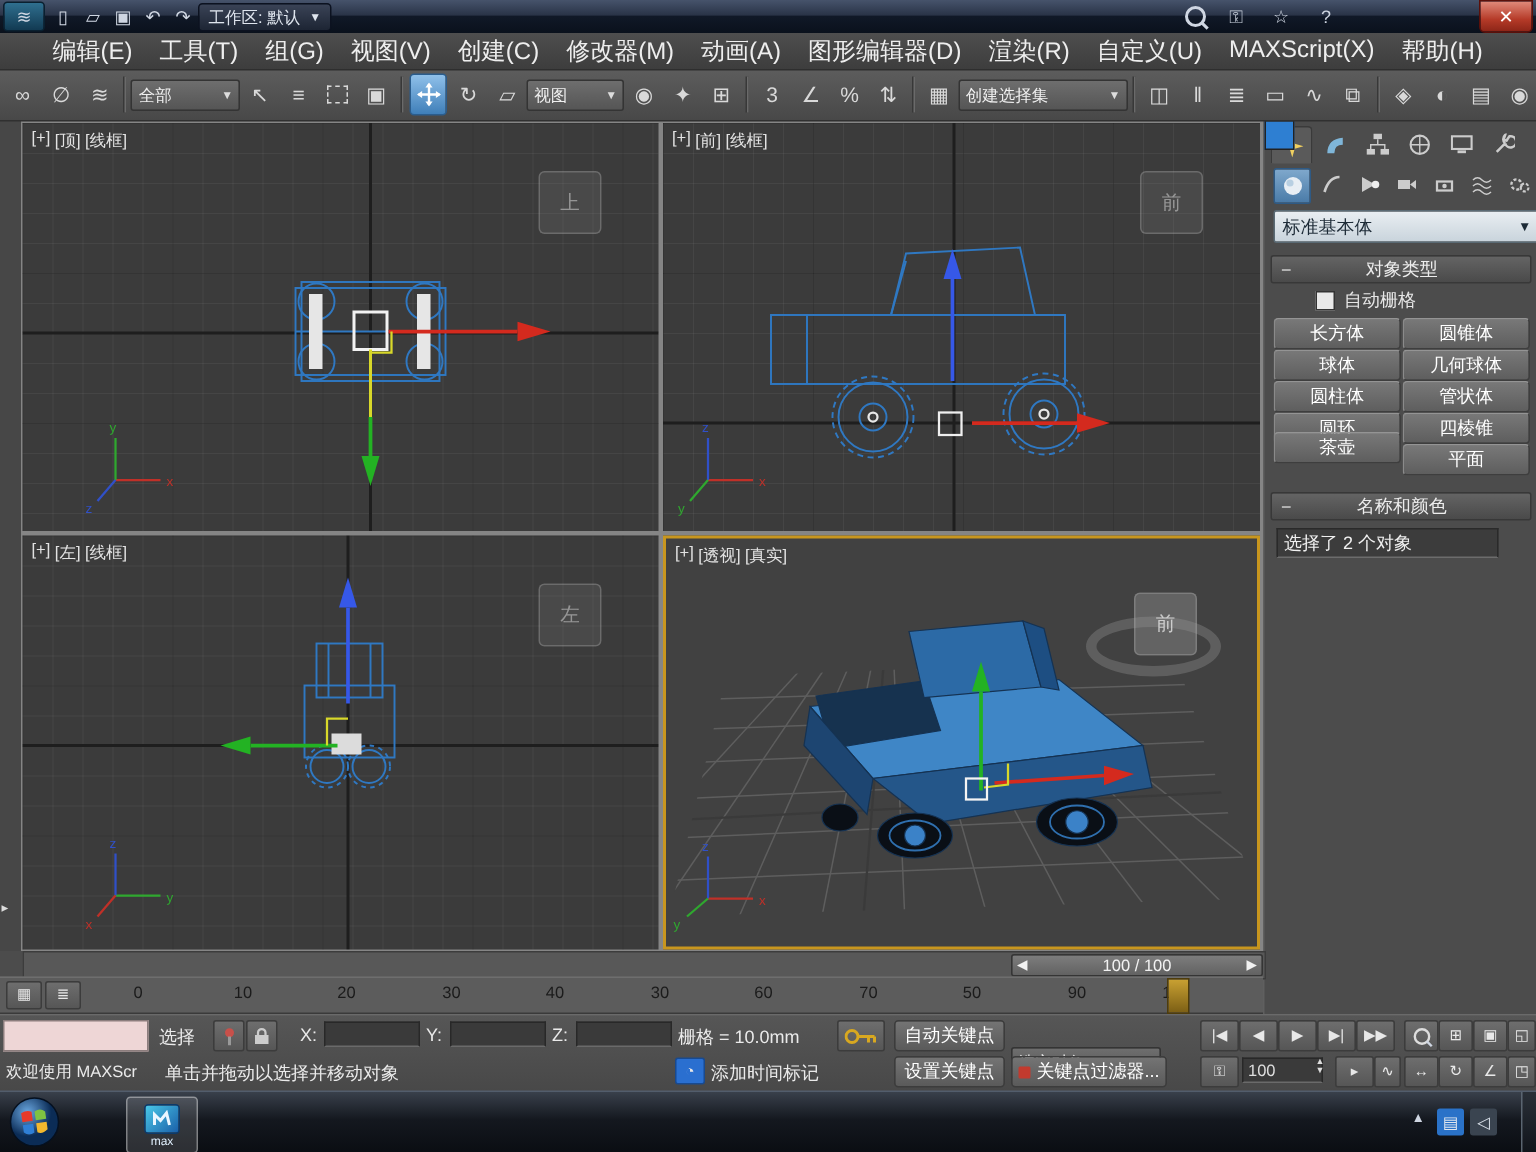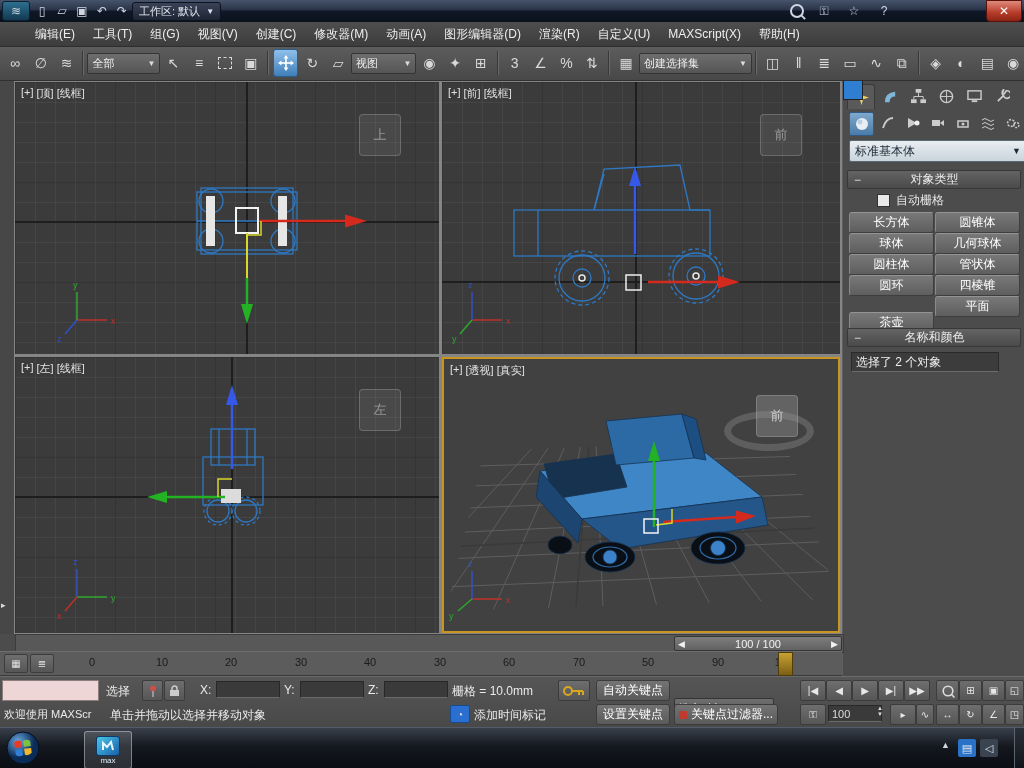--- a/index.html
+++ b/index.html
@@ -11,21 +11,21 @@
   .qa-ic{width:20px;height:18px;display:flex;align-items:center;justify-content:center;color:#cfd6e2;font-size:12px}
   .ws-dd{height:17px;background:linear-gradient(#3a4356,#1d2534);border:1px solid #0c1220;border-radius:3px;color:#dfe5ee;display:flex;align-items:center;padding:0 6px;gap:6px;font-size:11px}
   #tb-title{position:absolute;left:0;right:0;text-align:center;color:#f2f5fa;font-size:12px;pointer-events:none}
   #tb-search{position:absolute;left:568px;top:2px;width:192px;height:17px;background:#fff;border:1px solid #1c2636;border-radius:2px;font-size:11px;color:#444;padding:0 5px}
   .tb-right{position:absolute;top:0;height:22px;display:flex;align-items:center}
   .mag{position:relative;width:10px;height:10px;border:2px solid #cfd6e2;border-radius:50%;display:inline-block}
   .mag::after{content:"";position:absolute;width:6px;height:2px;background:#cfd6e2;transform:rotate(45deg);left:8px;top:10px}
   #close-btn{width:34px;height:20px;background:linear-gradient(#e08a7a,#b53a28 60%,#8c2517);border:1px solid #5a100a;border-radius:0 0 4px 4px;color:#fff;display:flex;align-items:center;justify-content:center;font-size:12px}
   
   #menubar{left:0;top:22px;width:1024px;height:24px;background:linear-gradient(#4e4e4e,#3d3d3d);border-bottom:1px solid #2e2e2e;display:flex;align-items:center;padding-left:26px;z-index:29}
-  .menu-item{padding:0 9px;height:24px;display:flex;align-items:center;color:#eee;font-size:12px}
+  .menu-item{padding:0 9px;height:24px;display:flex;align-items:center;color:#eee;font-size:16px}
   
   #toolbar{left:0;top:46px;width:1024px;height:34px;background:linear-gradient(#5d5d5d,#484848);border-bottom:1px solid #303030;display:flex;align-items:center;padding-left:2px;z-index:28}
   .tbi{width:25px;height:26px;margin:0 1px;border-radius:3px;display:flex;align-items:center;justify-content:center;color:#d9d9d9;font-size:14px}
   .tbi.active{background:linear-gradient(#8fc0ea,#3f7fb9);border:1px solid #2b5d8d;color:#fff}
   .tb-sep{width:1px;height:24px;background:#383838;border-right:1px solid #6a6a6a;margin:0 3px}
   .dd{height:19px;background:linear-gradient(#6e6e6e,#555);border:1px solid #343434;border-radius:2px;color:#efefef;display:flex;align-items:center;justify-content:space-between;padding:0 4px;gap:4px;font-size:11px}
   .dd .arr{font-size:8px;color:#ddd}
   
   #vp-bg{left:14px;top:80px;width:828px;height:554px;background:#858585}
   .viewport{background-color:#3b3b3b;background-image:
@@ -471,21 +471,21 @@
       <span>自动栅格</span>
     </div>
     <div class="pbtn" style="left:6px;top:132px">长方体</div>
     <div class="pbtn" style="left:92px;top:132px">圆锥体</div>
     <div class="pbtn" style="left:6px;top:153px">球体</div>
     <div class="pbtn" style="left:92px;top:153px">几何球体</div>
     <div class="pbtn" style="left:6px;top:174px">圆柱体</div>
     <div class="pbtn" style="left:92px;top:174px">管状体</div>
     <div class="pbtn" style="left:6px;top:195px">圆环</div>
     <div class="pbtn" style="left:92px;top:195px">四棱锥</div>
-    <div class="pbtn" style="left:6px;top:232px">茶壶</div>
+    <div class="pbtn" style="left:6px;top:208px">茶壶</div>
     <div class="pbtn" style="left:92px;top:216px">平面</div>
     <div class="rollout" style="top:248px">
       <span class="minus">−</span>
       <span class="rtitle">名称和颜色</span>
     </div>
     <input class="namefield" style="top: 272px;" value="选择了 2 个对象">
     <div class="swatch" style="background:#2e7fd2"></div>
   </div>
 
   <div id="timeslider" class="abs">

